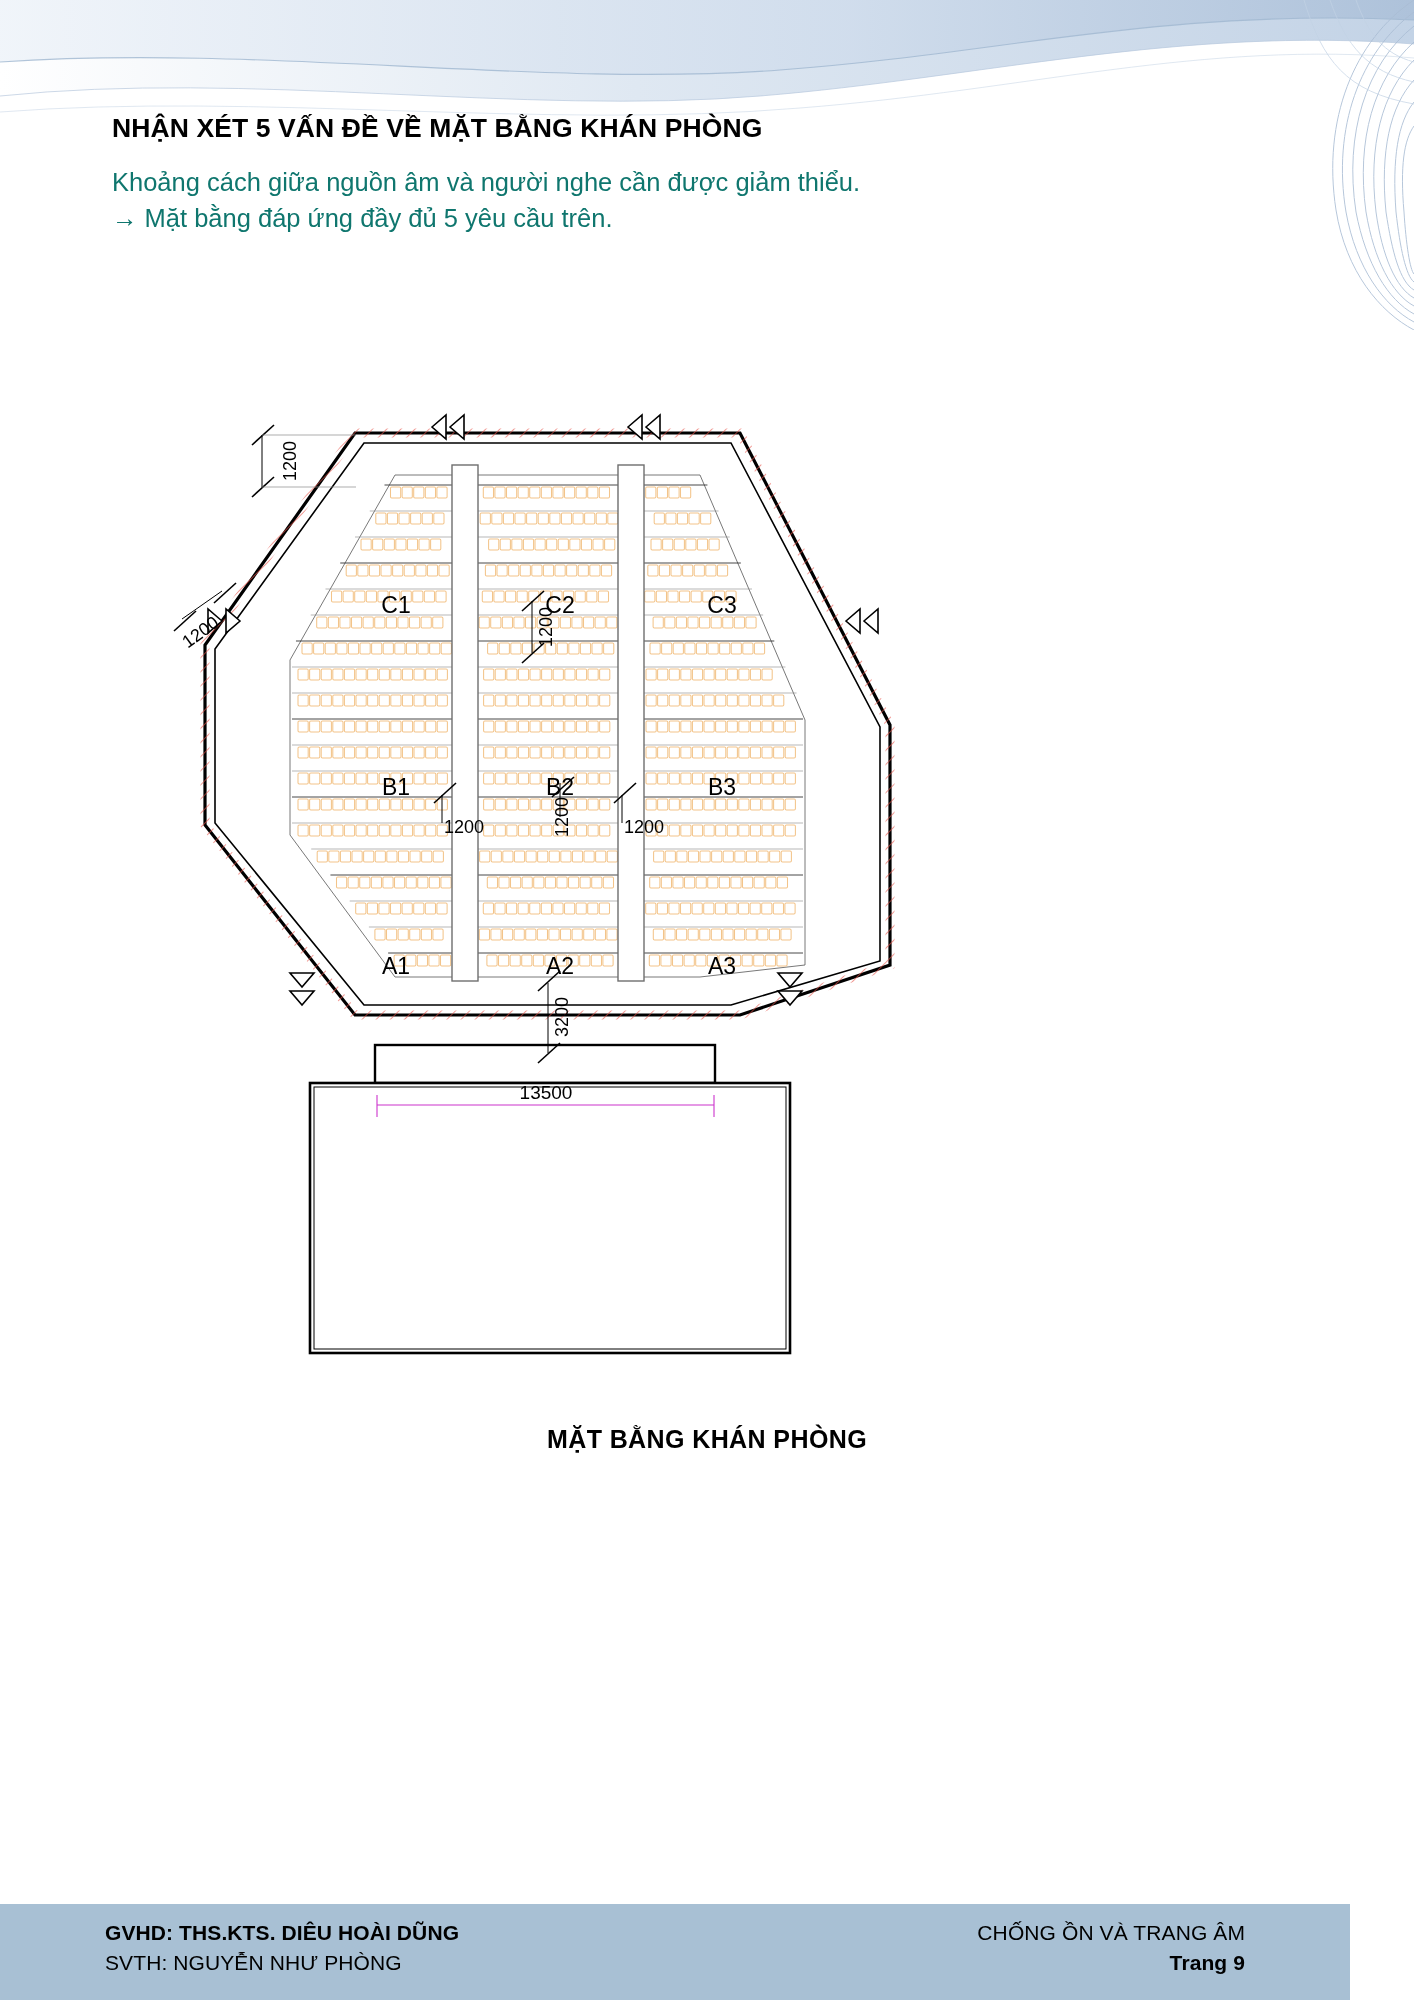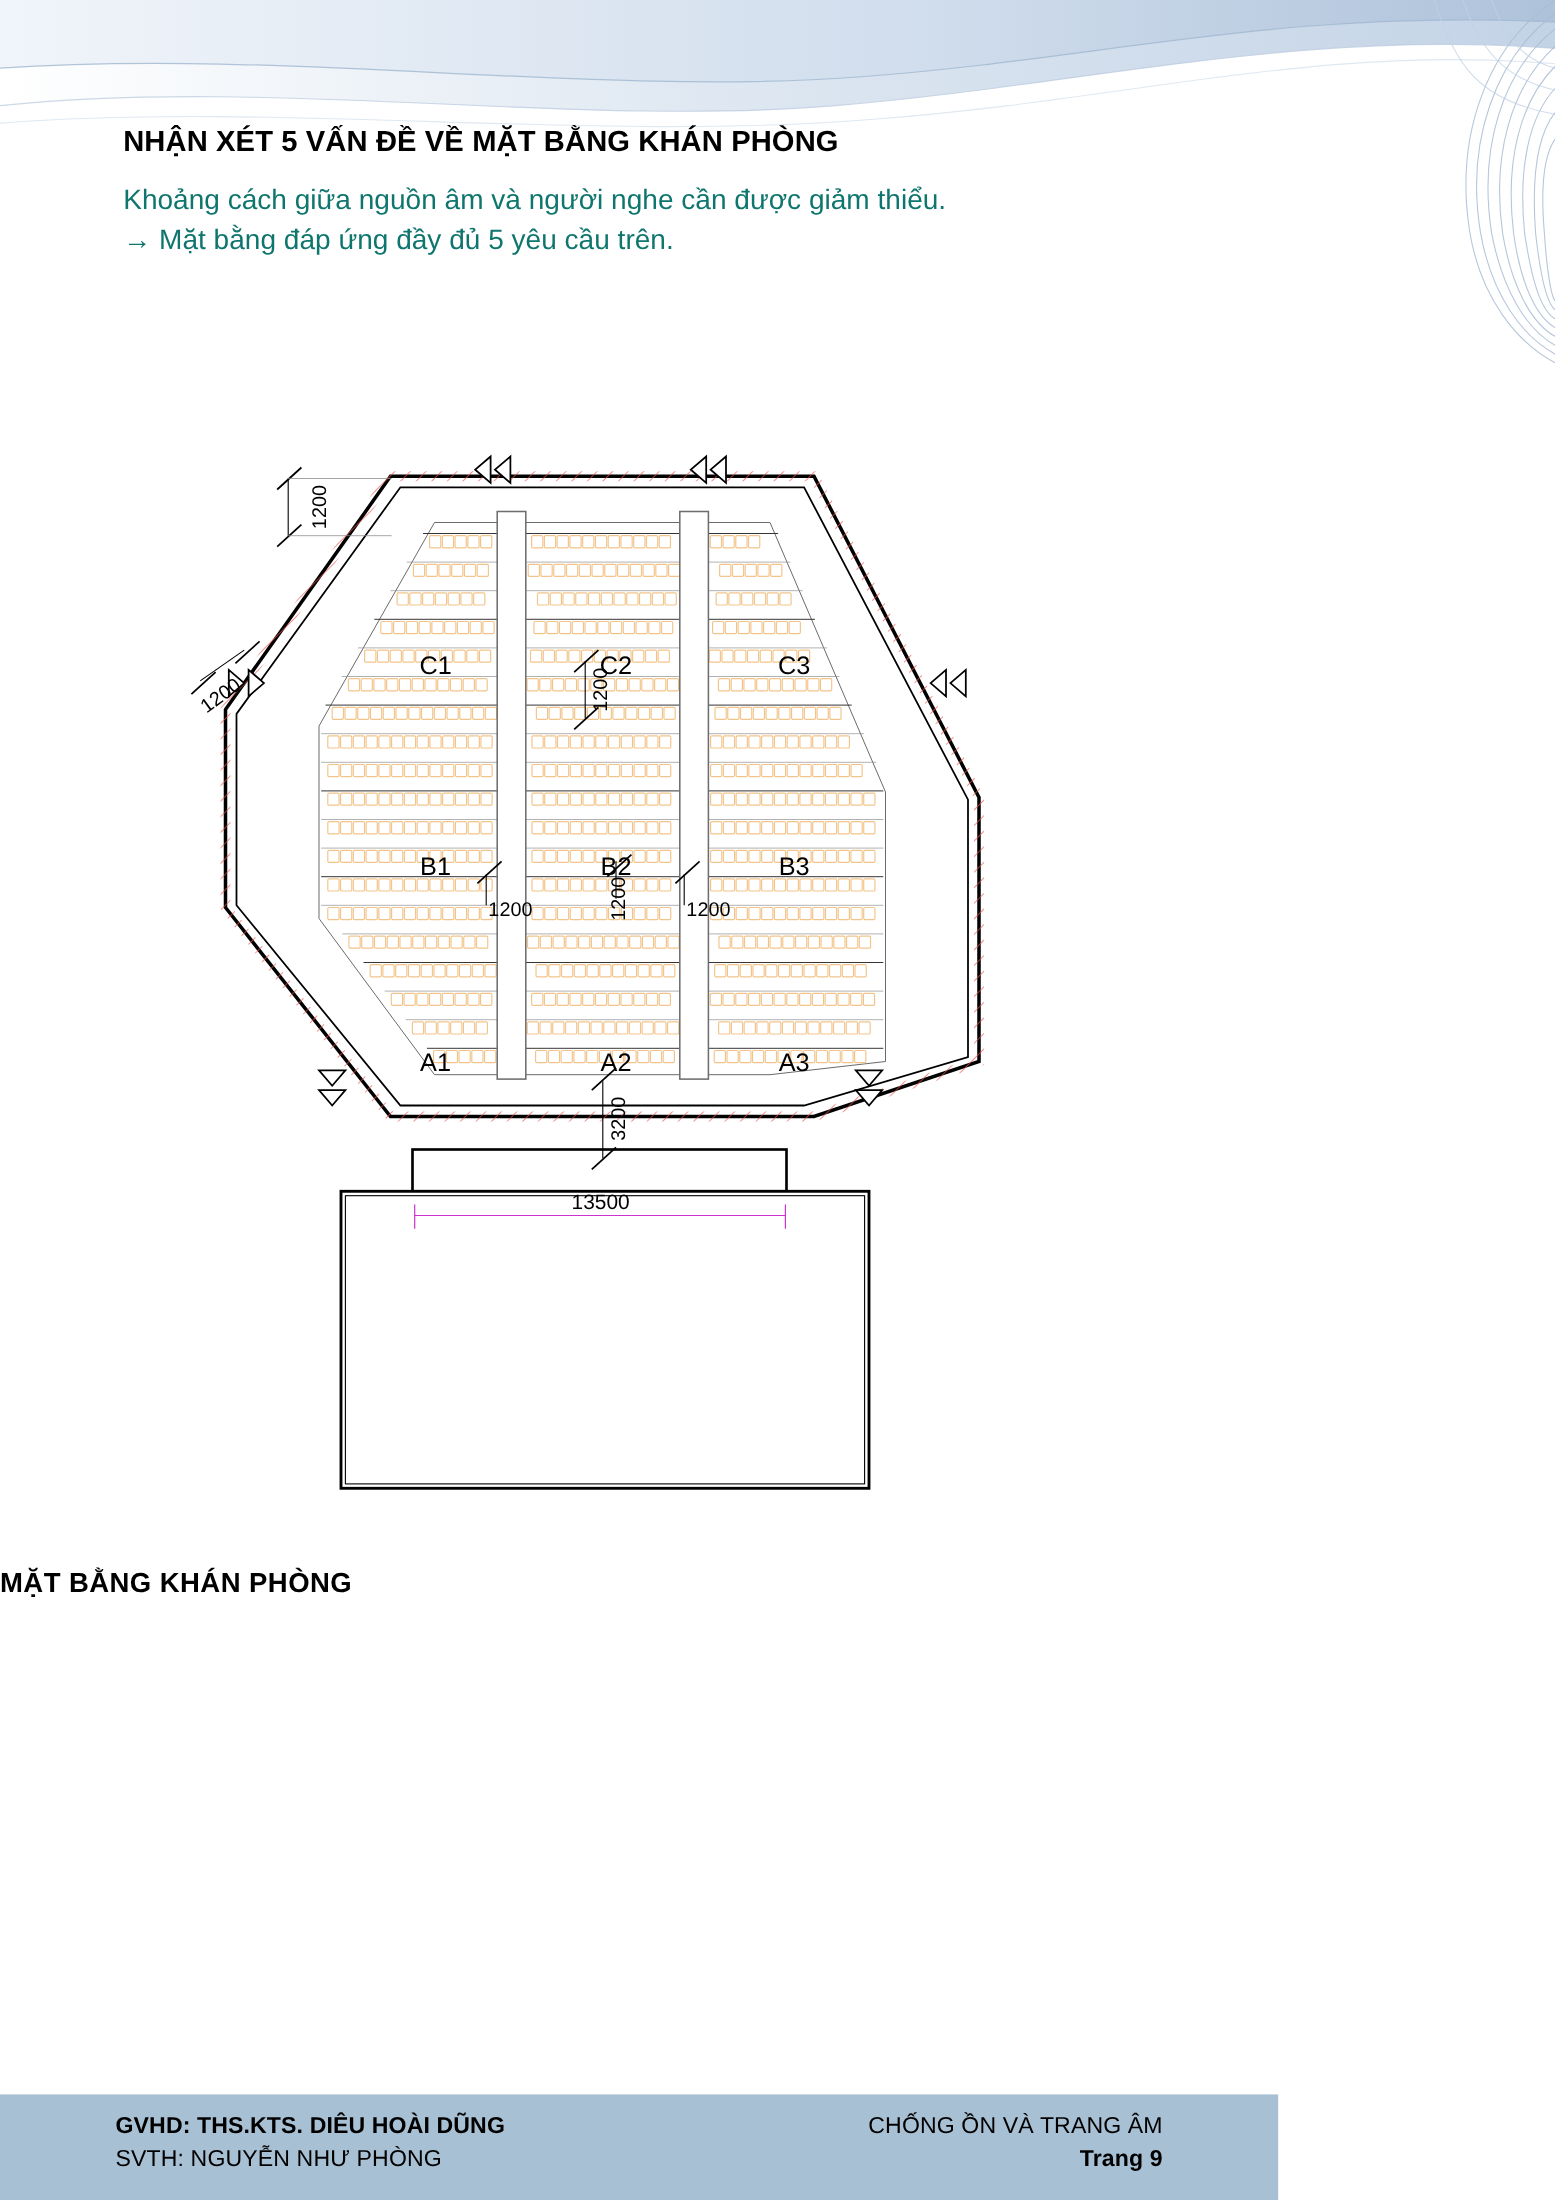--- a/index.html
+++ b/index.html
@@ -53,33 +53,33 @@
     left: 0;
     top: 405px;
     width: 1414px;
     height: 1010px;
   }
   #caption {
     position: absolute;
     top: 1425px;
     left: 0;
     width: 1414px;
-    text-align: left;
+    text-align: center;
     font-size: 25px;
     font-weight: bold;
     letter-spacing: 0.4px;
     color: #000;
   }
 
   
   #footer-bar {
     position: absolute;
     left: 0;
     bottom: 0;
-    width: 1162px;
+    width: 1350px;
     height: 96px;
     background: #a8c0d4;
   }
   #footer-rule {
     position: absolute;
     left: 0;
     bottom: 96px;
     width: 1414px;
     height: 3px;
     background: #ffffff;

